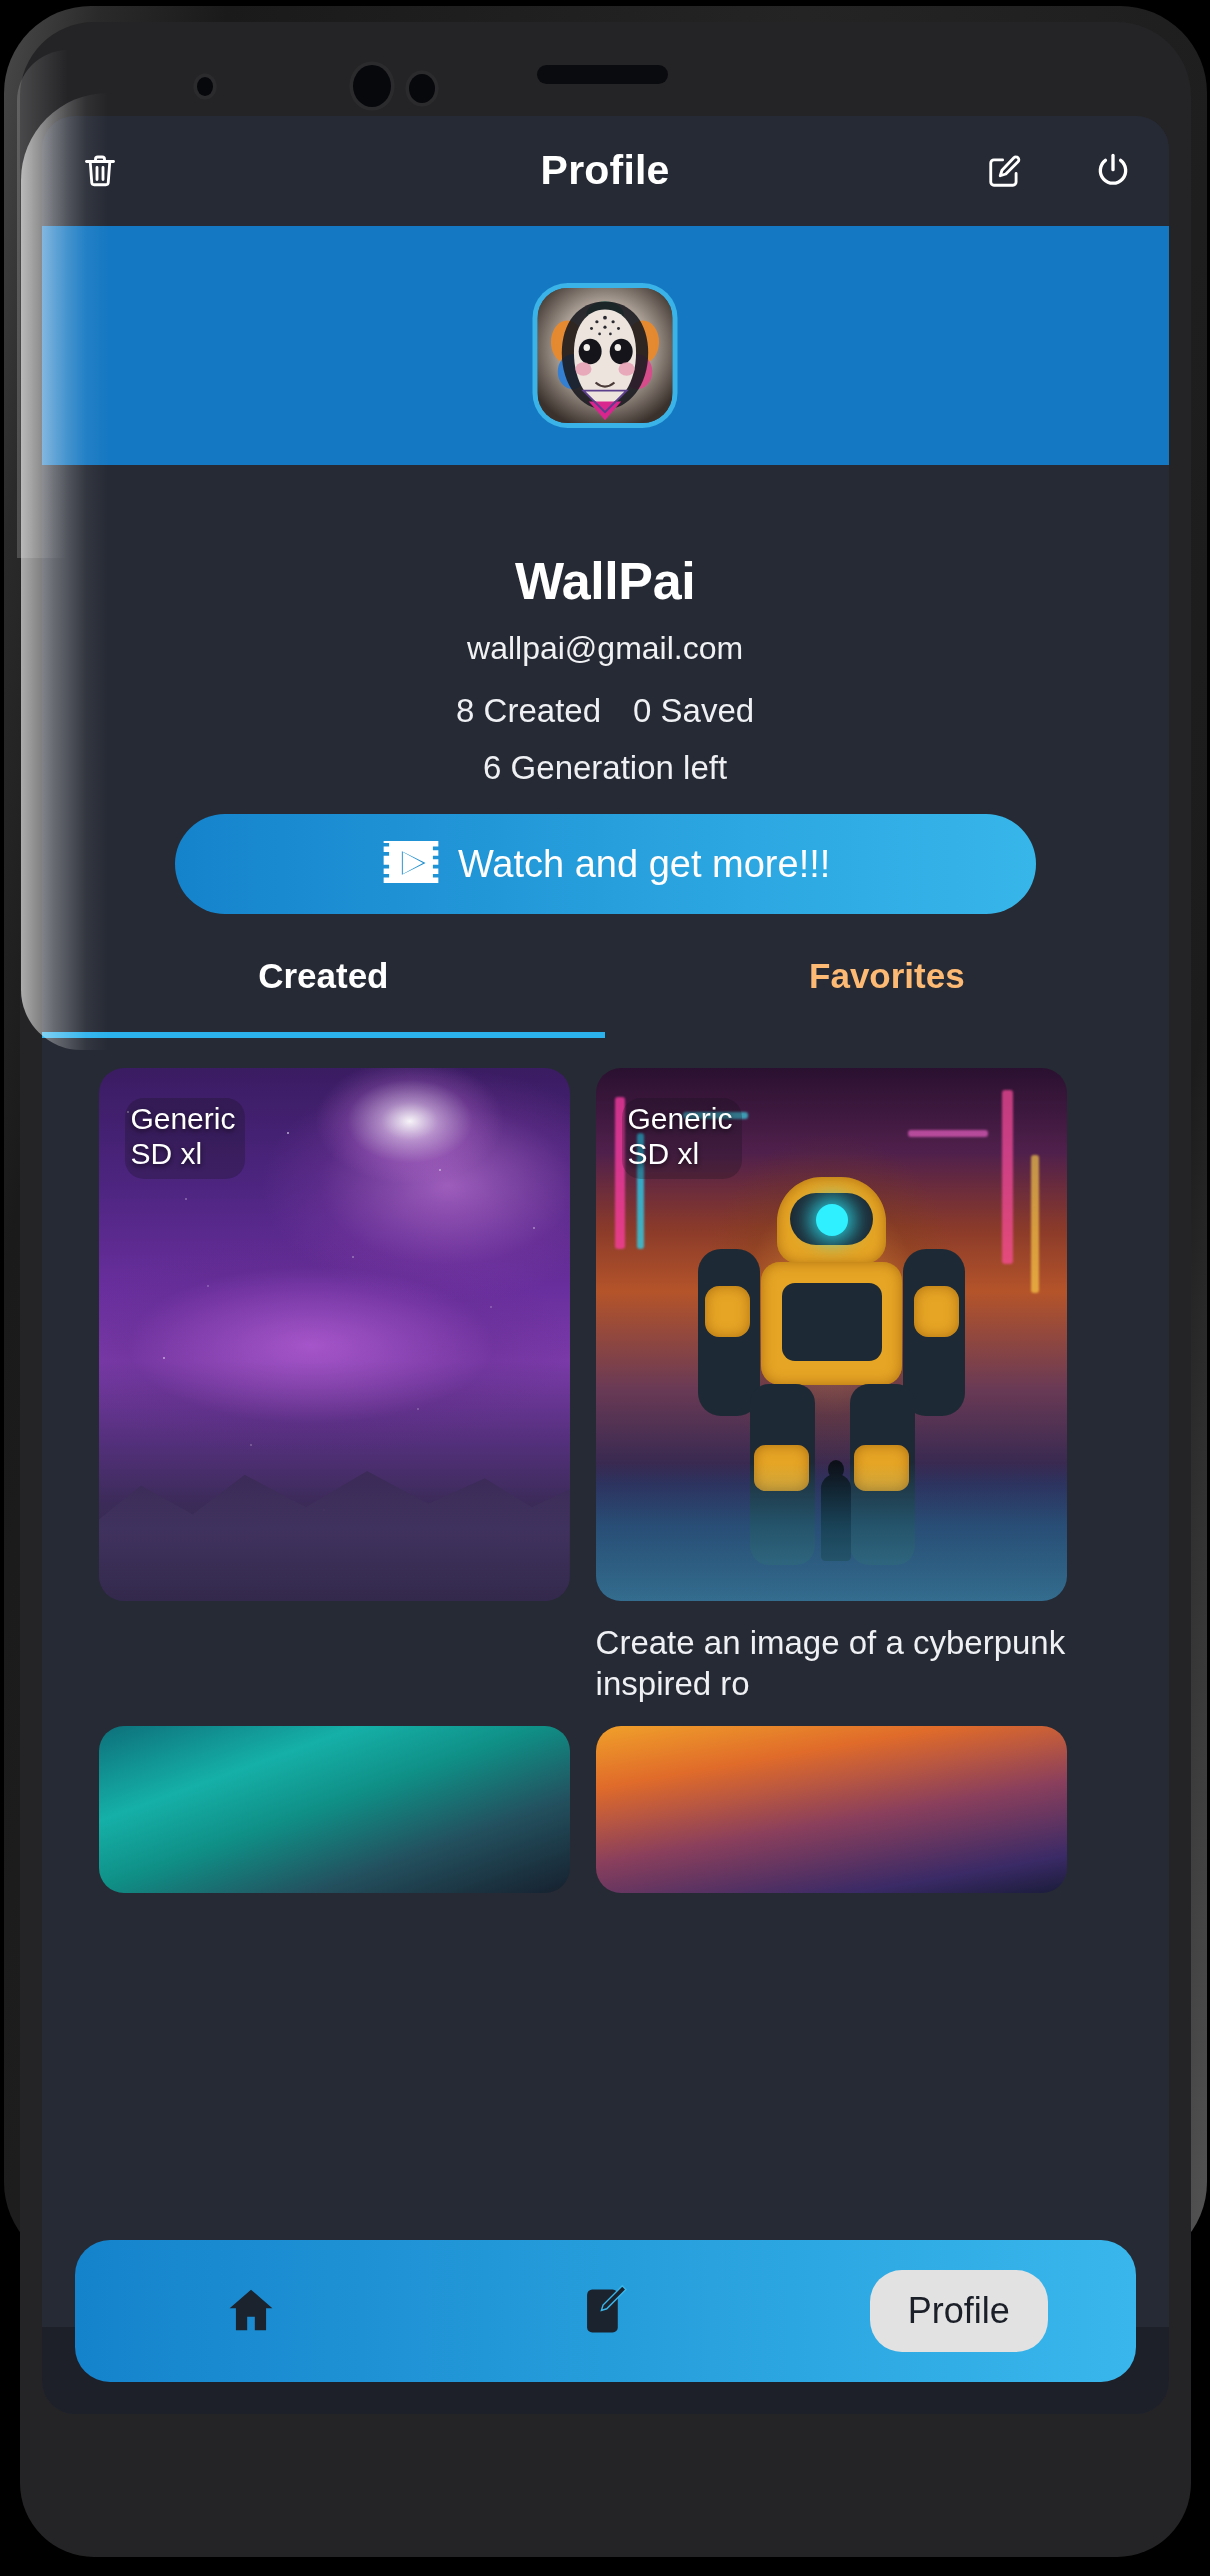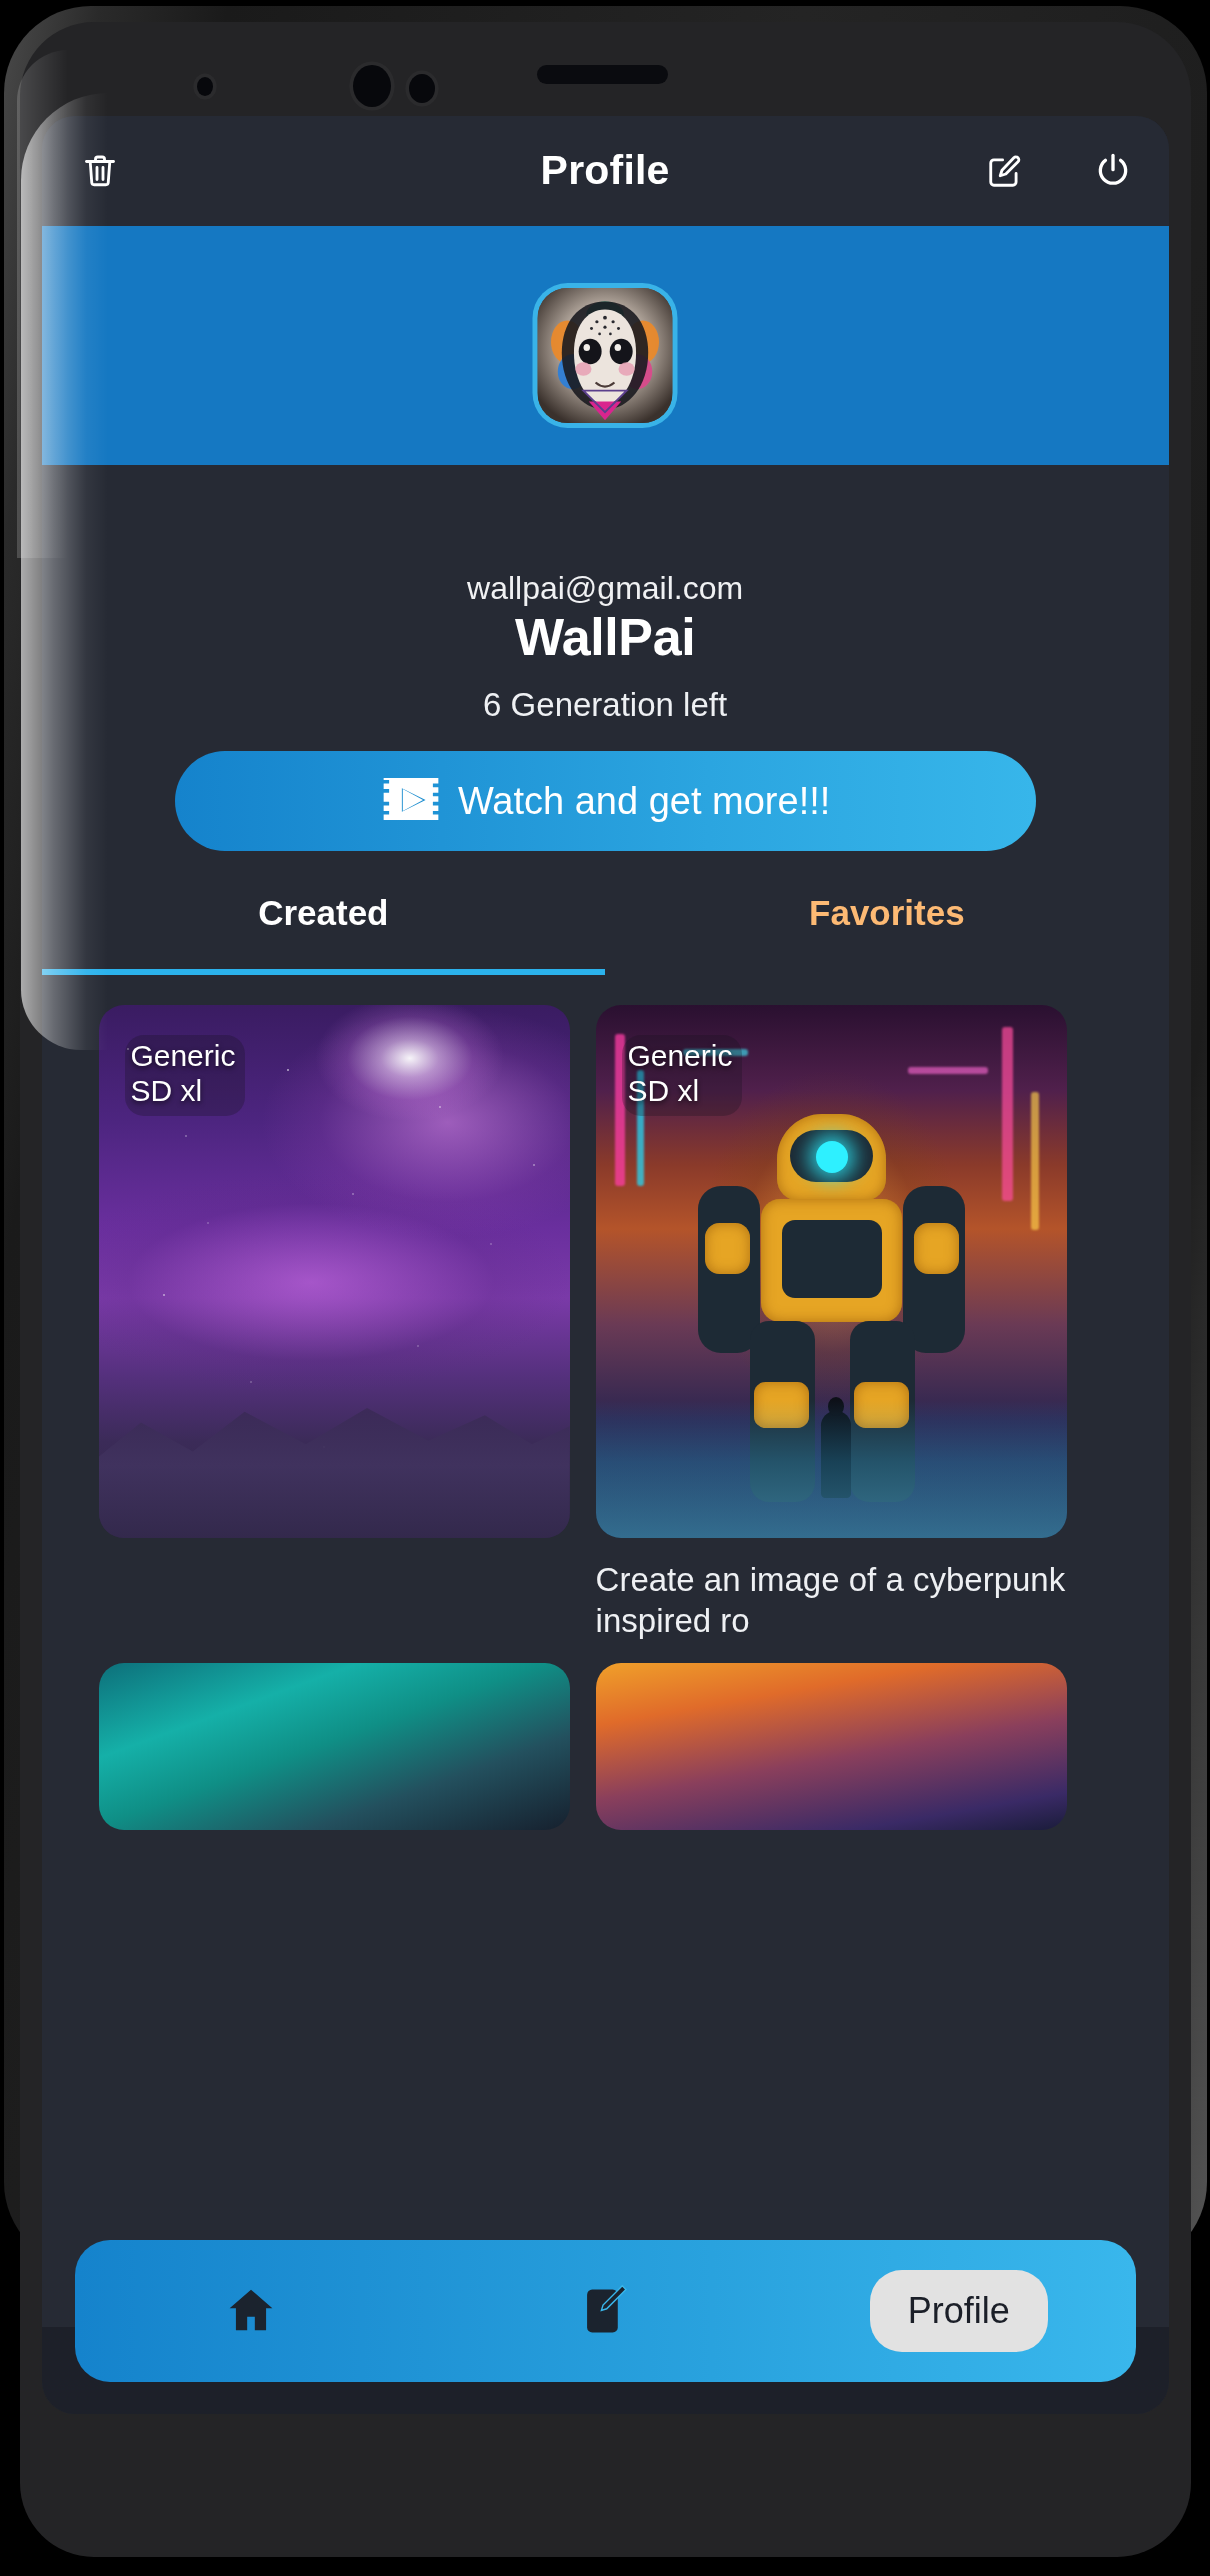--- a/index.html
+++ b/index.html
@@ -313,23 +313,27 @@
 
           <path d="M43 70 Q50 76 57 70" stroke="#4b3b38" stroke-width="1.6" fill="none"></path>
 
           <path d="M38 84 L62 84 L50 98 Z" fill="#d9258e"></path>
           <path d="M34 76 L66 76 L50 92 Z" fill="none" stroke="#5b3f8c" stroke-width="1.4"></path>
         </svg>
       </div>
     </div>
 
     <div id="content">
+      <div id="display-name">WallPai</div>
       <div id="email">wallpai@gmail.com</div>
-      <div id="display-name">WallPai</div>
-
+
+      <div id="stats-row">
+        <span>8 Created</span>
+        <span>0 Saved</span>
+      </div>
       <div id="gen-left">6 Generation left</div>
 
       <button id="watch-btn">
         <span>
           <svg width="62" height="48" viewBox="0 0 34 26" fill="#ffffff">
             <path d="M2 1h30v3h-3v2h3v3h-3v2h3v3h-3v2h3v3h-3v2h3v3H2v-3h3v-2H2v-3h3v-2H2V9h3V7H2V4h3V2H2z"></path>
             <path d="M12 6.5 25 13 12 19.5z" fill="#1f8fd0"></path>
             <path d="M12.5 7 23.6 13 12.5 19z" fill="#ffffff"></path>
           </svg>
         </span>

